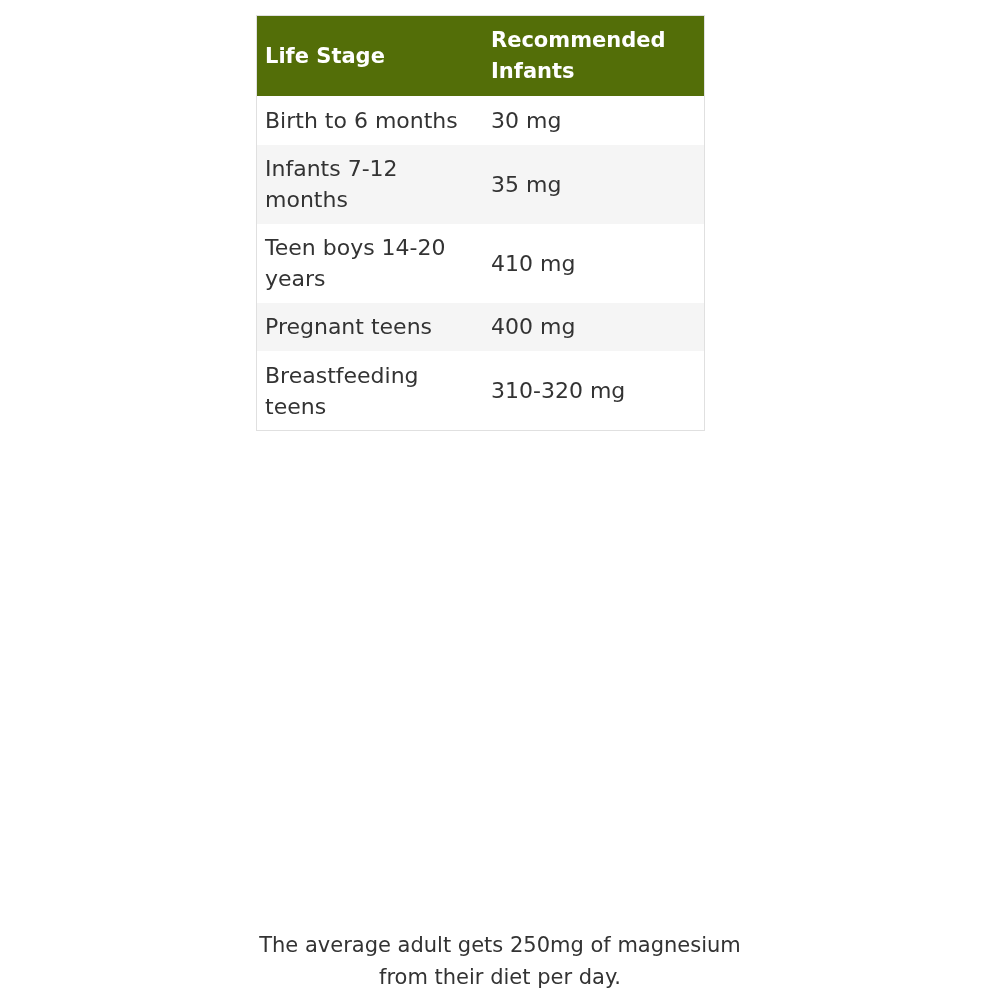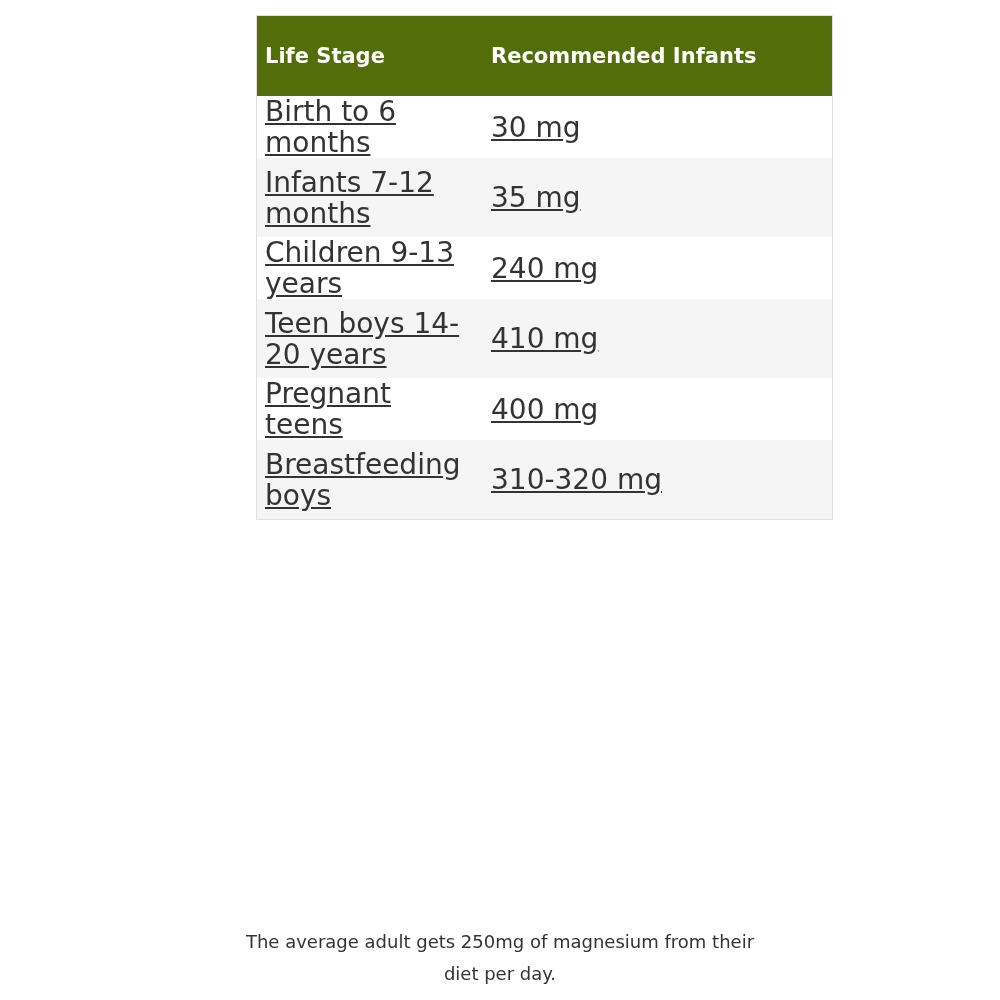--- a/index.html
+++ b/index.html
@@ -1,26 +1,26 @@
 <!DOCTYPE html>
 <html><head>
 <meta charset="utf-8">
 <style>
   html, body { margin:0; padding:0; background:#ffffff; }
   body { width:1000px; height:1000px; position:relative; font-family:"DejaVu Sans","Liberation Sans",sans-serif; color:#333333; }
-  .tbl-wrap { position:absolute; left:256px; top:15px; width:577px; border:1px solid #e0e0e0; box-sizing:border-box; }
+  .tbl-wrap { position:absolute; left:256px; top:15px; width:449px; border:1px solid #e0e0e0; box-sizing:border-box; }
   table { border-collapse:collapse; width:100%; table-layout:fixed; }
   th { background:#536e08; color:#ffffff; font-weight:bold; font-size:21px; text-align:left; vertical-align:middle; padding:0 8px; height:80px; line-height:31px; }
-  td { font-size:28px; line-height:31px; padding:0 8px; vertical-align:middle; color:#333333;text-decoration:underline; }
+  td { font-size:22px; line-height:31px; padding:0 8px; vertical-align:middle; color:#333333; }
   col.c1 { width:226px; }
   tr.r { height:48.5px; }
   tr.r2 { height:79px; }
   tbody tr:nth-child(odd) { background:#ffffff; }
   tbody tr:nth-child(even) { background:#f5f5f5; }
-  .note { position:absolute; left:240px; top:908px; width:520px; text-align:center; font-size:18px; line-height:32px; color:#333333; }
+  .note { position:absolute; left:240px; top:908px; width:520px; text-align:center; font-size:21px; line-height:32px; color:#333333; }
 </style>
 </head>
 <body>
 
 <div class="tbl-wrap">
   <table>
     <colgroup>
         <col class="c1">
         <col>
       </colgroup>
@@ -32,33 +32,29 @@
     </thead>
     <tbody>
       <tr class="r">
           <td>Birth to 6 months</td>
           <td>30 mg</td>
         </tr>
       <tr class="r2">
           <td>Infants 7-12 months</td>
           <td>35 mg</td>
         </tr>
-      <tr class="r">
-          <td>Children 9-13 years</td>
-          <td>240 mg</td>
-        </tr>
       <tr class="r2">
           <td>Teen boys 14-20 years</td>
           <td>410 mg</td>
         </tr>
       <tr class="r">
           <td>Pregnant teens</td>
           <td>400 mg</td>
         </tr>
       <tr class="r2">
-          <td>Breastfeeding boys</td>
+          <td>Breastfeeding teens</td>
           <td>310-320 mg</td>
         </tr>
     </tbody>
   </table>
 </div>
 
 <p class="note">The average adult gets 250mg of magnesium from their diet per day.</p>
 
 </body></html>

